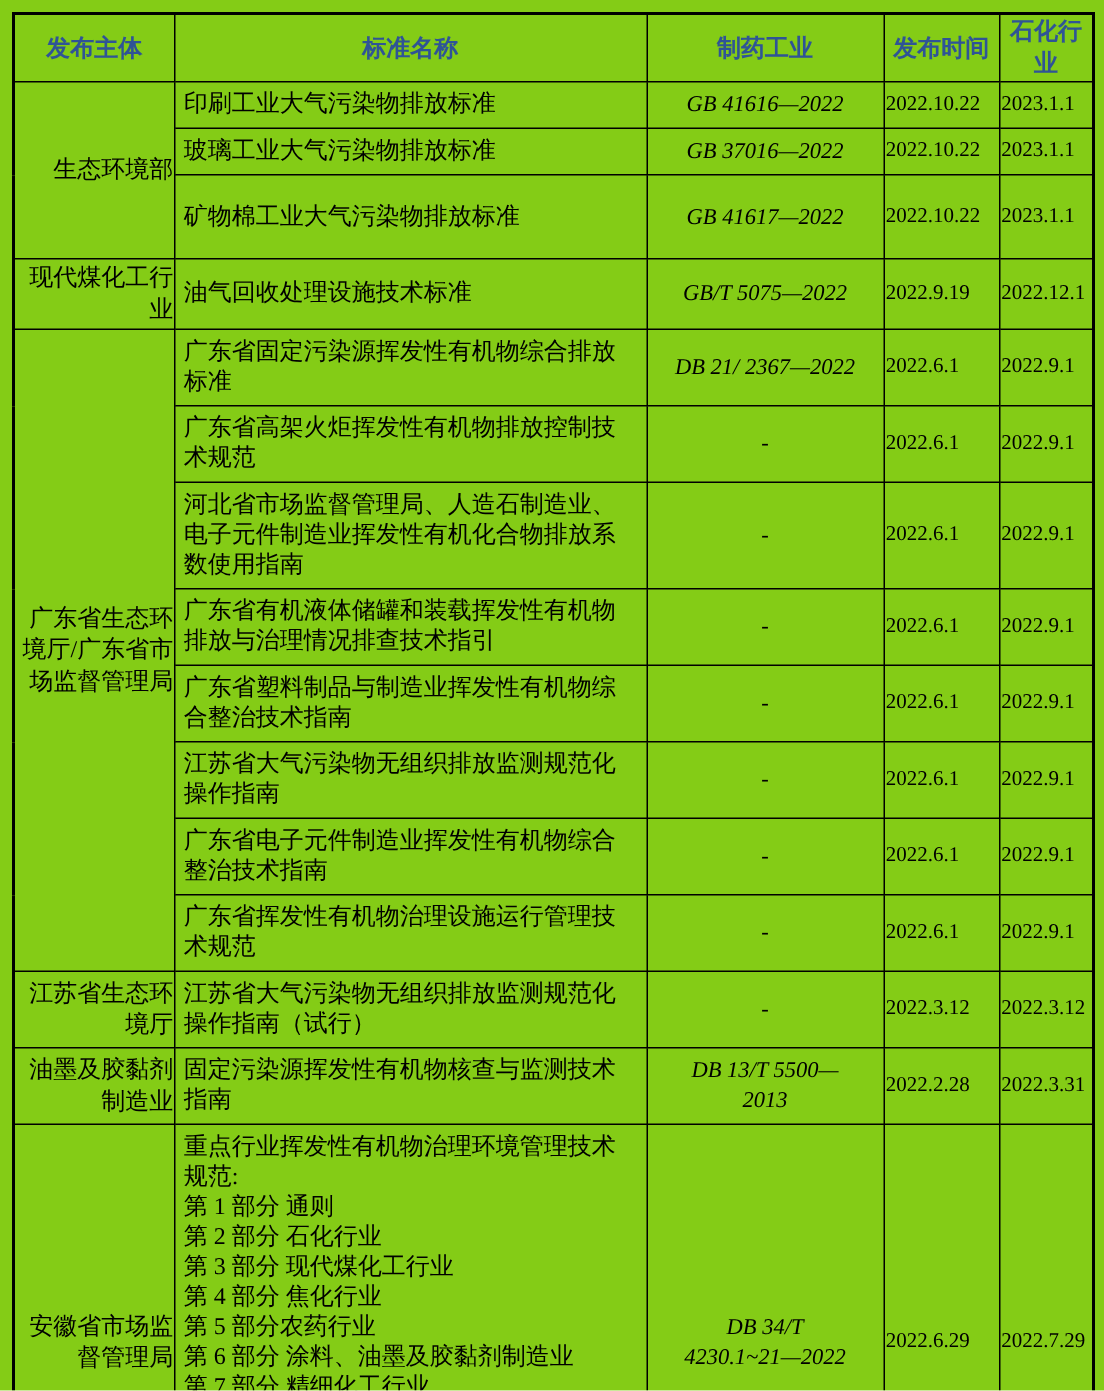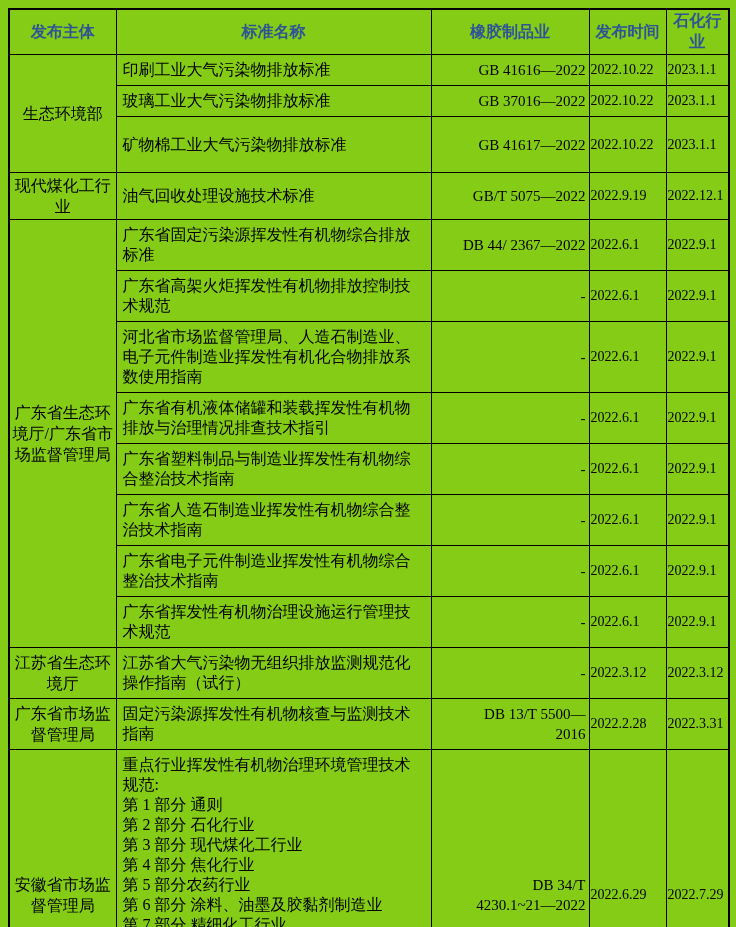--- a/index.html
+++ b/index.html
@@ -26,38 +26,39 @@
   }
   thead th {
     color: #2F5496;
     font-weight: bold;
     font-size: 16px;
     text-align: center;
     border-bottom: 2px solid #000000;
     padding: 1px 2px;
   }
   td.pub {
-    text-align: center;
+    text-align: right;
     font-size: 16px;
     line-height: 21px;
     padding: 2px 0;
   }
   td.name {
     text-align: left;
     font-size: 16px;
     line-height: 20px;
     padding: 5px 6px;
     white-space: pre-line;
   }
   td.code {
-    text-align: right;
+    text-align: center;
     font-size: 15px;
     line-height: 20px;
     padding: 1px 3px;
     white-space: pre-line;
+    font-style: italic;
   }
   td.date {
     text-align: left;
     font-size: 14px;
     line-height: 18px;
     padding: 1px 1px;
     margin-left: 32px;
   }
 </style>
 </head>
@@ -69,21 +70,21 @@
       <col style="width:107px">
       <col style="width:315px">
       <col style="width:158px">
       <col style="width:77px">
       <col style="width:63px">
     </colgroup>
     <thead>
       <tr style="height:22px">
         <th>发布主体</th>
         <th>标准名称</th>
-        <th>橡胶制品业</th>
+        <th>制药工业</th>
         <th>发布时间</th>
         <th>石化行业</th>
       </tr>
     </thead>
     <tbody>
 
       <tr style="height:22px">
         <td class="pub" rowspan="3">生态环境部</td>
         <td class="name">印刷工业大气污染物排放标准</td>
         <td class="code">GB 41616—2022</td>
@@ -107,21 +108,21 @@
         <td class="pub">现代煤化工行业</td>
         <td class="name">油气回收处理设施技术标准</td>
         <td class="code">GB/T 5075—2022</td>
         <td class="date">2022.9.19</td>
         <td class="date">2022.12.1</td>
       </tr>
 
       <tr style="height:43px">
         <td class="pub" rowspan="8">广东省生态环境厅/广东省市场监督管理局</td>
         <td class="name">广东省固定污染源挥发性有机物综合排放标准</td>
-        <td class="code">DB 44/ 2367—2022</td>
+        <td class="code">DB 21/ 2367—2022</td>
         <td class="date">2022.6.1</td>
         <td class="date">2022.9.1</td>
       </tr>
       <tr style="height:42px">
         <td class="name">广东省高架火炬挥发性有机物排放控制技术规范</td>
         <td class="code">-</td>
         <td class="date">2022.6.1</td>
         <td class="date">2022.9.1</td>
       </tr>
       <tr style="height:67px">
@@ -136,21 +137,21 @@
         <td class="date">2022.6.1</td>
         <td class="date">2022.9.1</td>
       </tr>
       <tr style="height:43px">
         <td class="name">广东省塑料制品与制造业挥发性有机物综合整治技术指南</td>
         <td class="code">-</td>
         <td class="date">2022.6.1</td>
         <td class="date">2022.9.1</td>
       </tr>
       <tr style="height:43px">
-        <td class="name">广东省人造石制造业挥发性有机物综合整治技术指南</td>
+        <td class="name">江苏省大气污染物无组织排放监测规范化操作指南</td>
         <td class="code">-</td>
         <td class="date">2022.6.1</td>
         <td class="date">2022.9.1</td>
       </tr>
       <tr style="height:43px">
         <td class="name">广东省电子元件制造业挥发性有机物综合整治技术指南</td>
         <td class="code">-</td>
         <td class="date">2022.6.1</td>
         <td class="date">2022.9.1</td>
       </tr>
@@ -163,24 +164,24 @@
 
       <tr style="height:48px">
         <td class="pub">江苏省生态环境厅</td>
         <td class="name">江苏省大气污染物无组织排放监测规范化操作指南（试行）</td>
         <td class="code">-</td>
         <td class="date">2022.3.12</td>
         <td class="date">2022.3.12</td>
       </tr>
 
       <tr style="height:50px">
-        <td class="pub">广东省市场监督管理局</td>
+        <td class="pub">油墨及胶黏剂制造业</td>
         <td class="name">固定污染源挥发性有机物核查与监测技术指南</td>
         <td class="code">DB 13/T 5500—
-2016</td>
+2013</td>
         <td class="date">2022.2.28</td>
         <td class="date">2022.3.31</td>
       </tr>
 
       <tr style="height:282px">
         <td class="pub">安徽省市场监督管理局</td>
         <td class="name">重点行业挥发性有机物治理环境管理技术
 规范:
 第 1 部分 通则
 第 2 部分 石化行业

